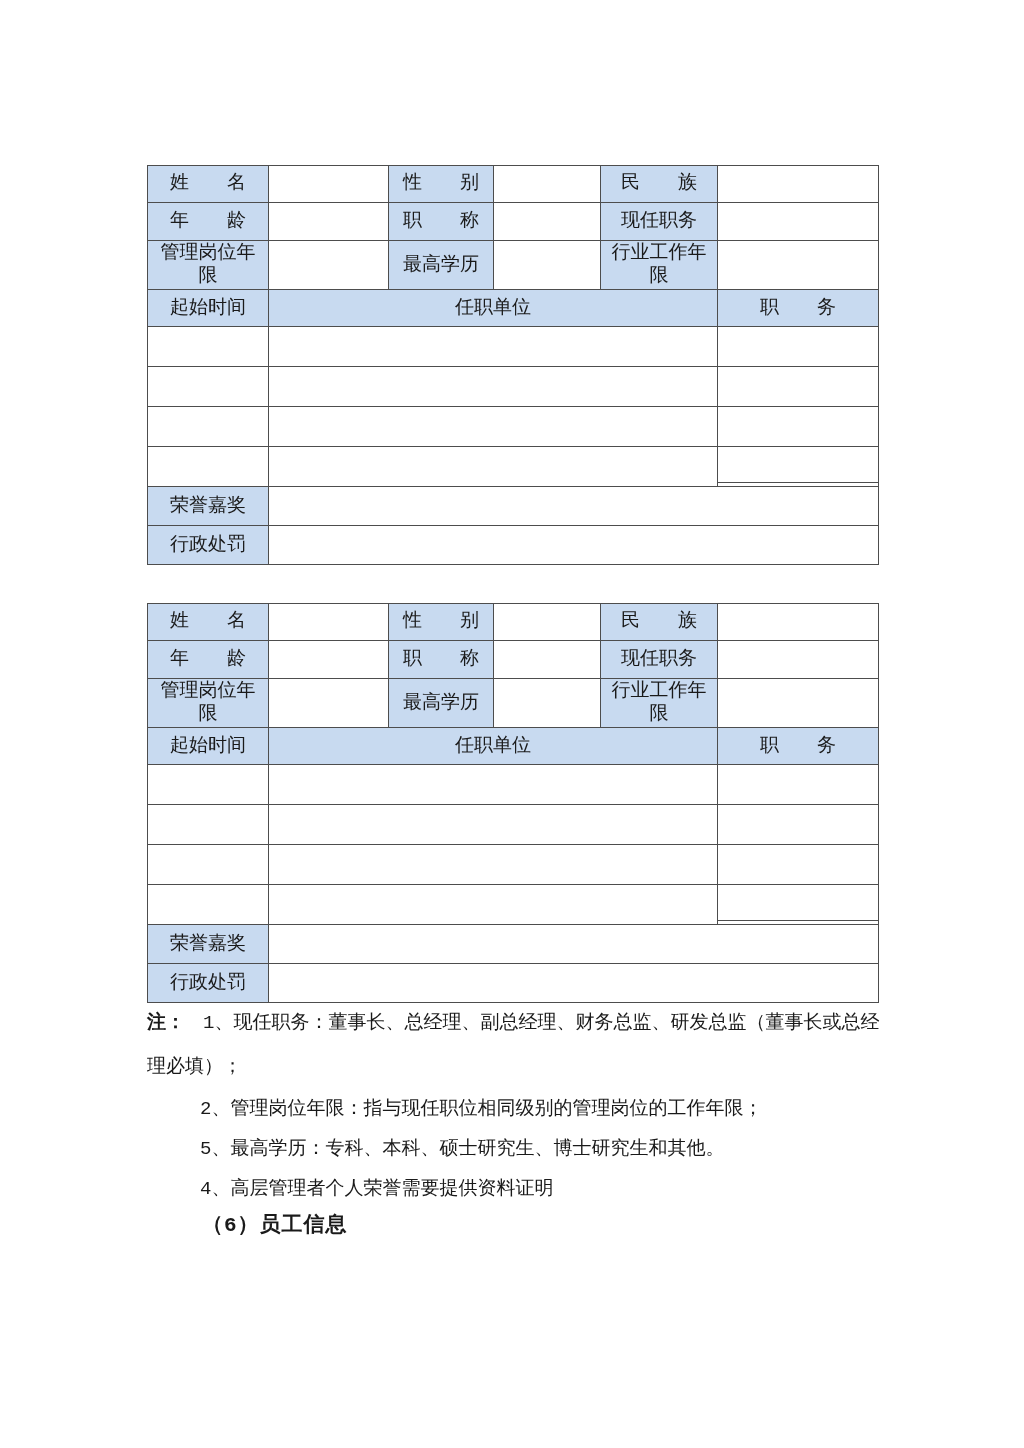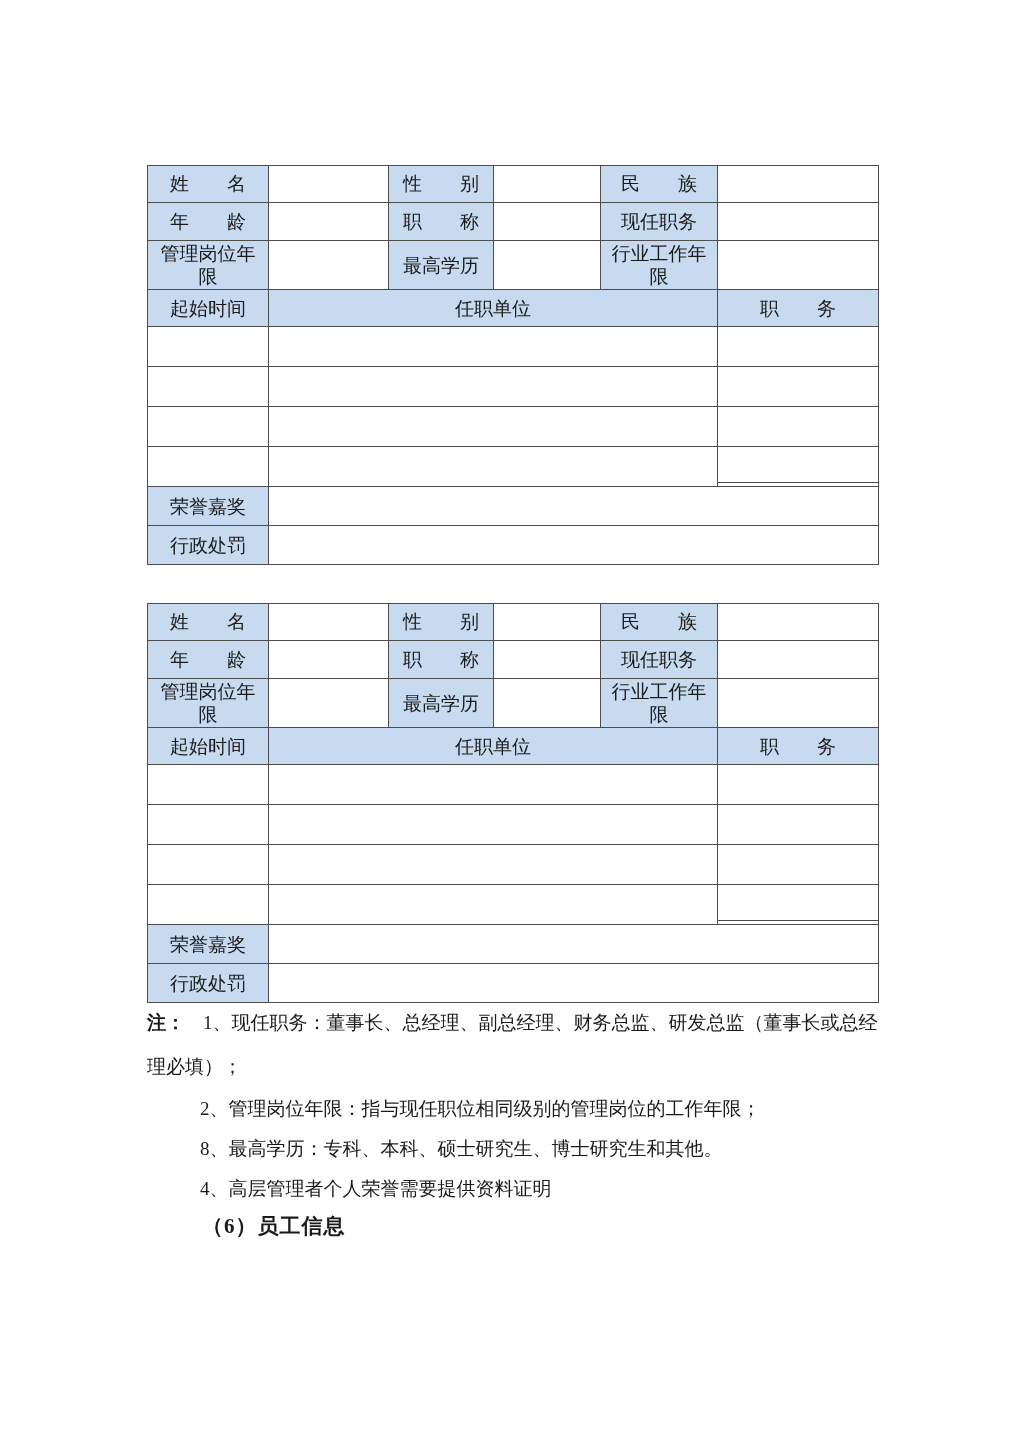--- a/index.html
+++ b/index.html
@@ -1,21 +1,21 @@
 <!DOCTYPE html>
 <html style="--hdr-fill: #c8daf0; --table-border: #4d4d4d;"><head>
 <meta charset="utf-8">
 <style>
   html, body { margin: 0; padding: 0; }
   .page {
     position: relative;
     width: 1024px;
     height: 1448px;
     background: #ffffff;
-    font-family: Liberation Serif, serif;
+    font-family: Liberation Mono, monospace;
     color: #1a1a1a;
     overflow: hidden;
   }
 
   
   table.profile {
     position: absolute;
     left: 147px;
     width: 731px;
     border-collapse: collapse;
@@ -213,18 +213,18 @@
       <tr class="r-merge">
         <td class="h">行政处罚</td>
         <td class="v" colspan="5"></td>
       </tr>
     </tbody>
   </table>
 
   <div class="notes">
     <p class="note-lead"><b>注：</b><span>1、现任职务：董事长、总经理、副总经理、财务总监、研发总监（董事长或总经理必填）；</span></p>
     <p class="note-item">2、管理岗位年限：指与现任职位相同级别的管理岗位的工作年限；</p>
-    <p class="note-item">8、最高学历：专科、本科、硕士研究生、博士研究生和其他。</p>
+    <p class="note-item">5、最高学历：专科、本科、硕士研究生、博士研究生和其他。</p>
     <p class="note-item">4、高层管理者个人荣誉需要提供资料证明</p>
     <h3 class="section-heading">（6）员工信息</h3>
   </div>
 
 </div>
 
 </body></html>

